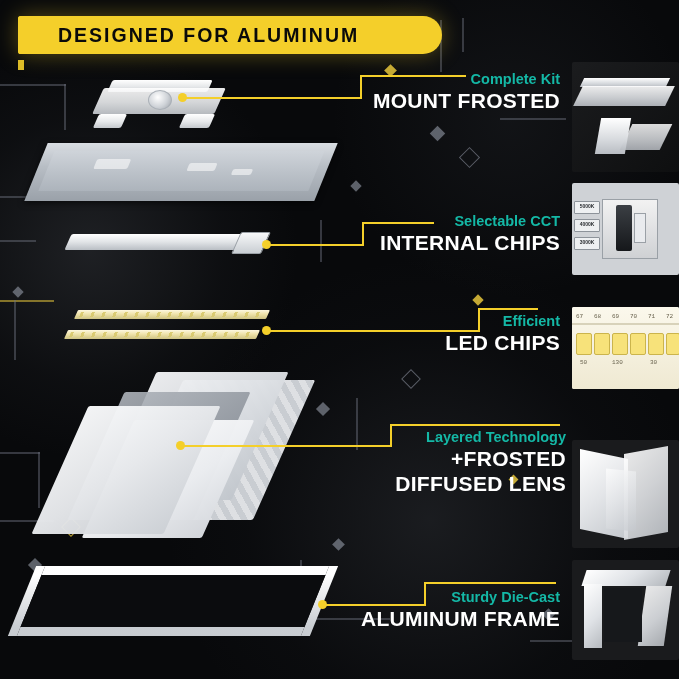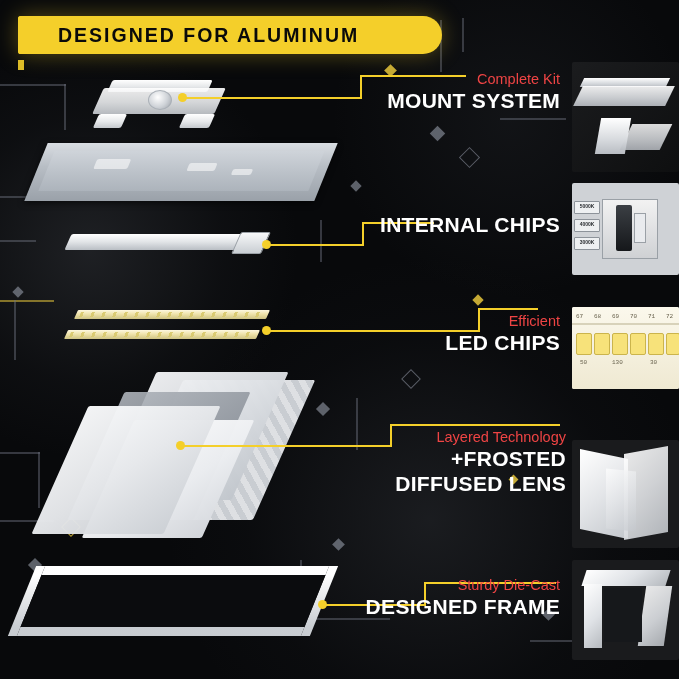--- a/index.html
+++ b/index.html
@@ -90,23 +90,23 @@
     opacity: .9;
   }
 
   
   .callout {
     position: absolute;
     text-align: right;
     pointer-events: none;
   }
   .callout .sub {
-    color: #ef4444;
+    color: #14b8a6;
     font-size: 14.5px;
-    font-weight: normal;
+    font-weight: bold;
     line-height: 18px;
     white-space: nowrap;
   }
   .callout .main {
     color: #ffffff;
     font-size: 21px;
     font-weight: bold;
     line-height: 25px;
     letter-spacing: 0.3px;
     white-space: nowrap;
@@ -399,41 +399,42 @@
   <div class="leader" style="left:390px;top:424px;width:2px;height:23px;"></div>
   <div class="leader" style="left:390px;top:424px;width:170px;"></div>
 
   <div class="dot" style="left:318px;top:600px;"></div>
   <div class="leader" style="left:326px;top:604px;width:100px;"></div>
   <div class="leader" style="left:424px;top:582px;width:2px;height:24px;"></div>
   <div class="leader" style="left:424px;top:582px;width:132px;"></div>
 
   <div class="callout" id="callout-surface-mount" style="left:316px;top:70px;width:244px;">
     <div class="sub">Complete Kit</div>
-    <div class="main">MOUNT SYSTEM</div>
+    <div class="main">MOUNT FROSTED</div>
   </div>
 
   <div class="callout" id="callout-internal-driver" style="left:300px;top:212px;width:260px;">
+    <div class="sub">Selectable CCT</div>
     <div class="main">INTERNAL CHIPS</div>
   </div>
 
   <div class="callout" id="callout-led-chips" style="left:300px;top:312px;width:260px;">
     <div class="sub">Efficient</div>
     <div class="main">LED CHIPS</div>
   </div>
 
   <div class="callout" id="callout-diffused-lens" style="left:300px;top:428px;width:266px;">
     <div class="sub">Layered Technology</div>
     <div class="main">+FROSTED</div>
     <div class="main">DIFFUSED LENS</div>
   </div>
 
-  <div class="callout" id="callout-aluminum-frame" style="left:300px;top:576px;width:260px;">
+  <div class="callout" id="callout-aluminum-frame" style="left:300px;top:588px;width:260px;">
     <div class="sub">Sturdy Die-Cast</div>
-    <div class="main">DESIGNED FRAME</div>
+    <div class="main">ALUMINUM FRAME</div>
   </div>
 
   <div class="thumb" id="thumb-surface-mount">
     <div class="tb-bracket" style="left:10px;top:16px;width:86px;height:9px;transform:skewX(-26deg);"></div>
     <div class="tb-bracket" style="left:6px;top:24px;width:92px;height:20px;transform:skewX(-26deg);opacity:.92;"></div>
     <div class="tb-bracket" style="left:26px;top:56px;width:30px;height:36px;transform:skewX(-10deg);"></div>
     <div class="tb-bracket" style="left:54px;top:62px;width:40px;height:26px;transform:skewX(-26deg);opacity:.85;"></div>
   </div>
 
   <div class="thumb" id="thumb-driver">

